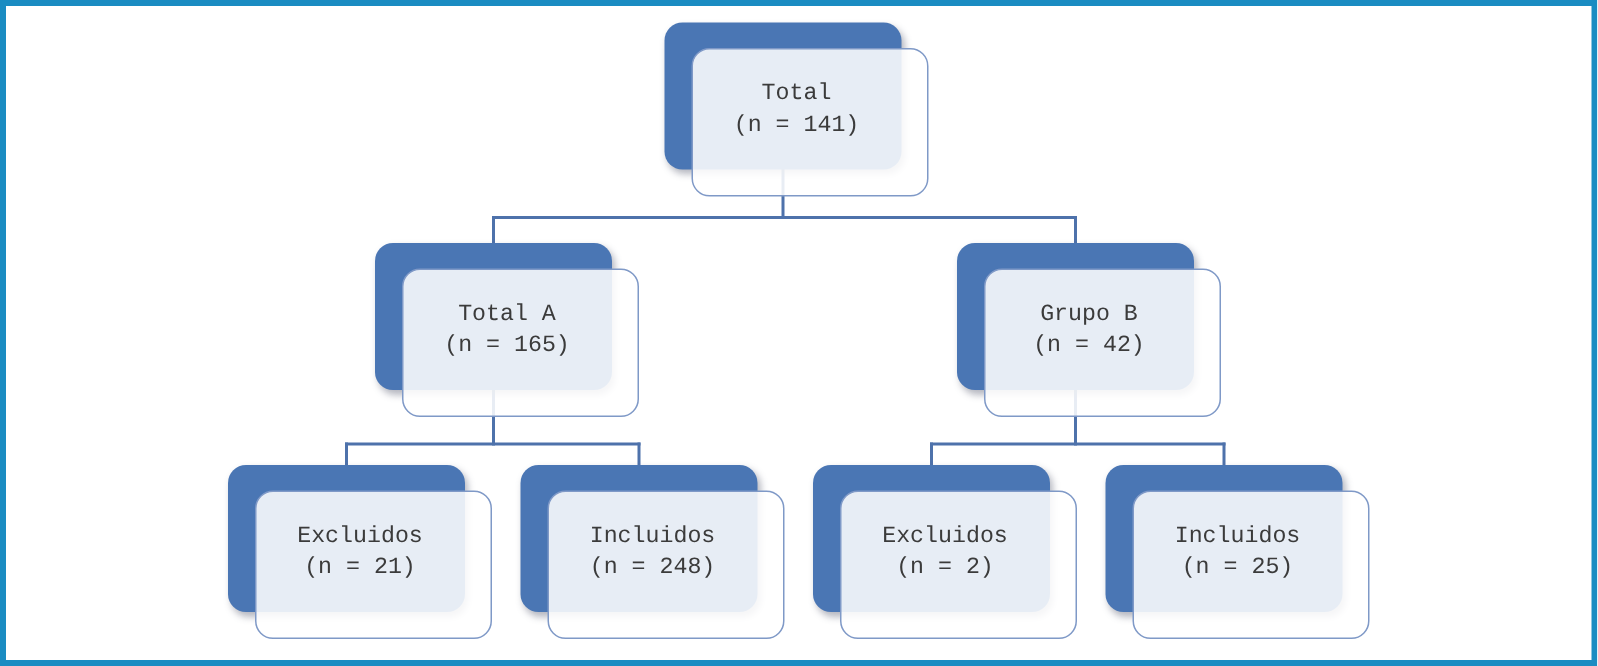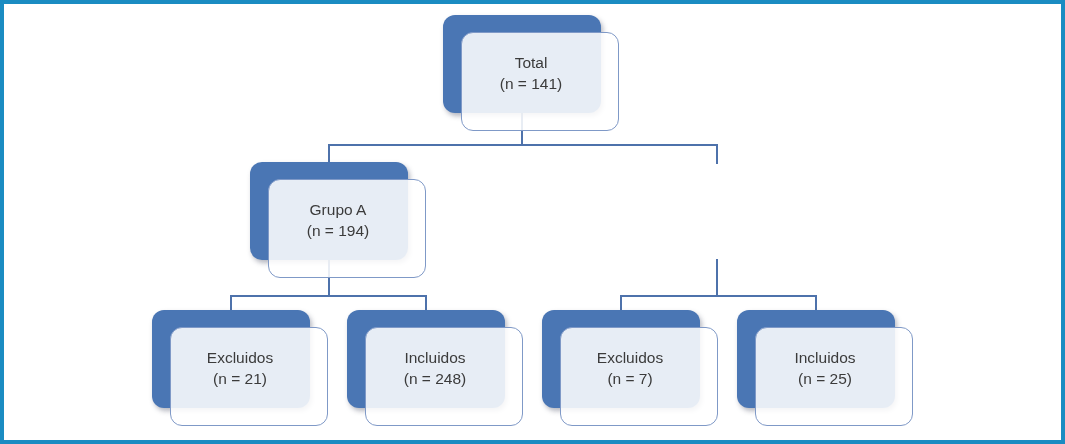--- a/index.html
+++ b/index.html
@@ -30,20 +30,21 @@
   }
   .connector.h { height: 2px; }
   .connector.v { width: 2px; }
 
   
   .node {
     position: absolute;
     width: 192px;
     height: 116px;
     z-index: 5;
+    font-family: Liberation Mono, monospace;
   }
   .node .back {
     position: absolute;
     left: 0;
     top: 0;
     width: 158px;
     height: 98px;
     background: #4a76b4;
     border-radius: 12px;
     box-shadow: 2px 3px 5px rgba(90, 95, 115, 0.45);
@@ -129,25 +130,33 @@
     <div class="labelbox">
       <span>Total</span>
       <span>(n = 141)</span>
     </div>
   </div>
 
   <div class="node" id="node-grupo-a">
     <div class="back"></div>
     <div class="front"></div>
     <div class="labelbox">
-      <span>Grupo A</span>
-      <span>(n = 194)</span>
+      <span>Total A</span>
+      <span>(n = 165)</span>
     </div>
   </div>
 
+  <div class="node" id="node-grupo-b">
+    <div class="back"></div>
+    <div class="front"></div>
+    <div class="labelbox">
+      <span>Grupo B</span>
+      <span>(n = 42)</span>
+    </div>
+  </div>
 
   <div class="node" id="node-excluidos-a">
     <div class="back"></div>
     <div class="front"></div>
     <div class="labelbox">
       <span>Excluidos</span>
       <span>(n = 21)</span>
     </div>
   </div>
 
@@ -158,21 +167,21 @@
       <span>Incluidos</span>
       <span>(n = 248)</span>
     </div>
   </div>
 
   <div class="node" id="node-excluidos-b">
     <div class="back"></div>
     <div class="front"></div>
     <div class="labelbox">
       <span>Excluidos</span>
-      <span>(n = 7)</span>
+      <span>(n = 2)</span>
     </div>
   </div>
 
   <div class="node" id="node-incluidos-b">
     <div class="back"></div>
     <div class="front"></div>
     <div class="labelbox">
       <span>Incluidos</span>
       <span>(n = 25)</span>
     </div>

